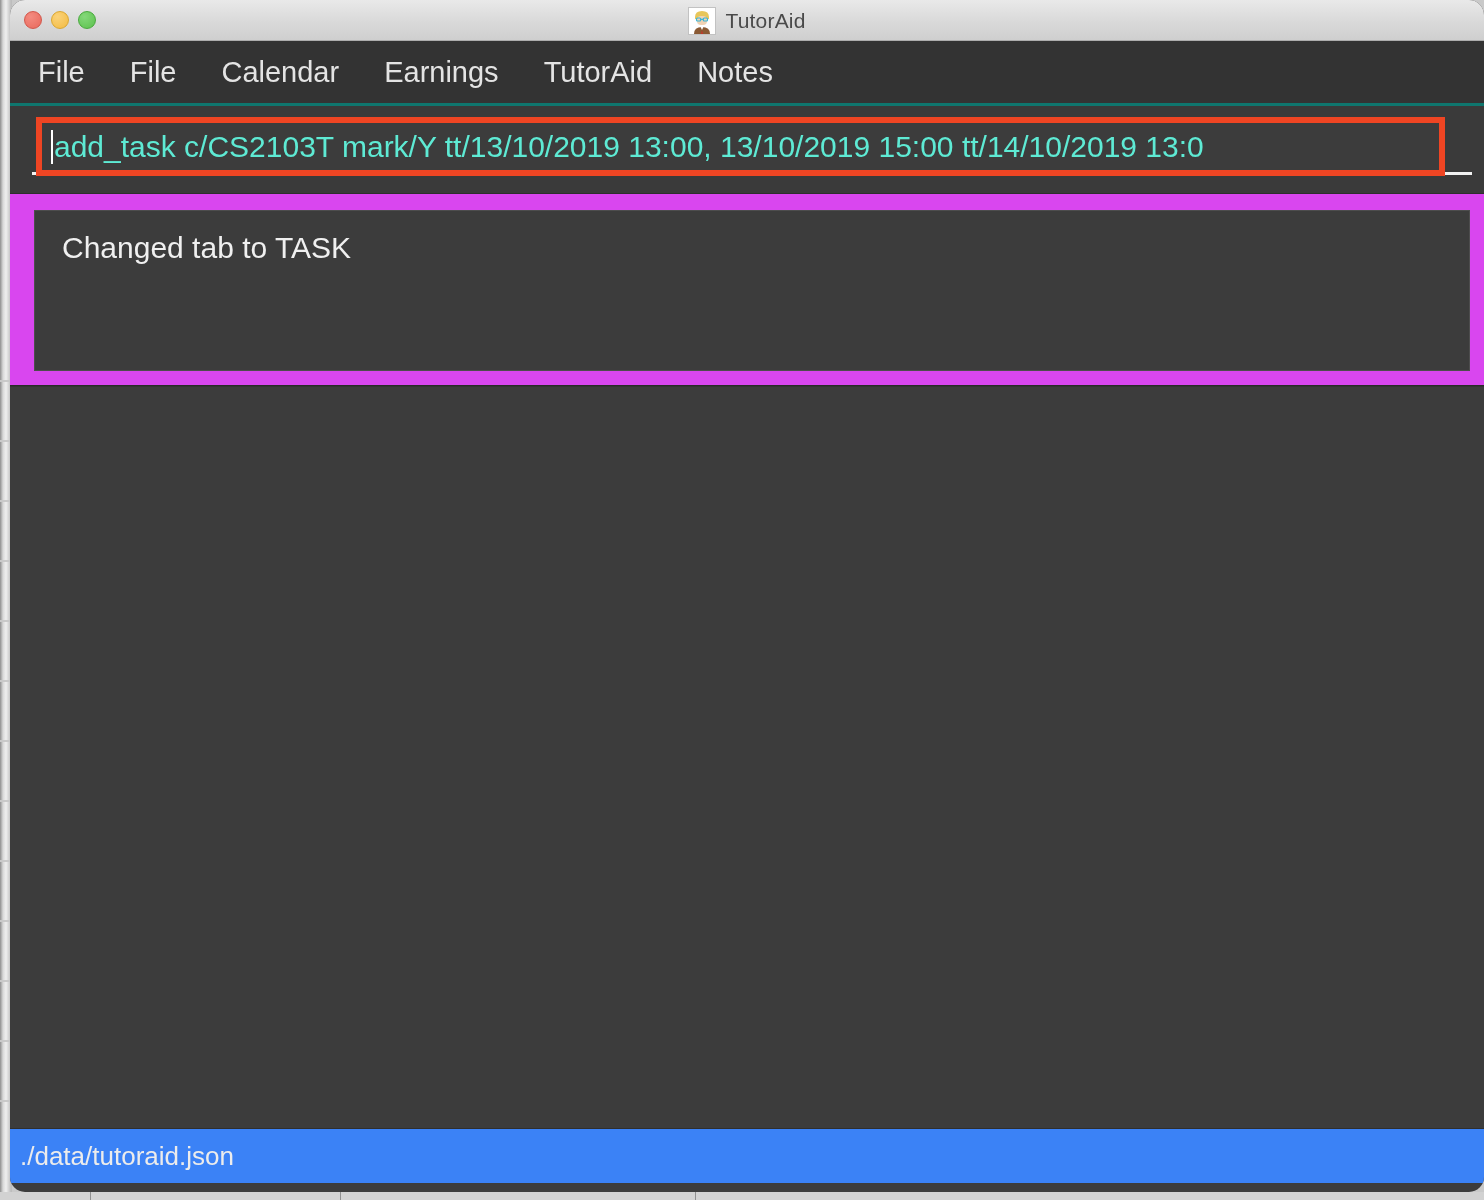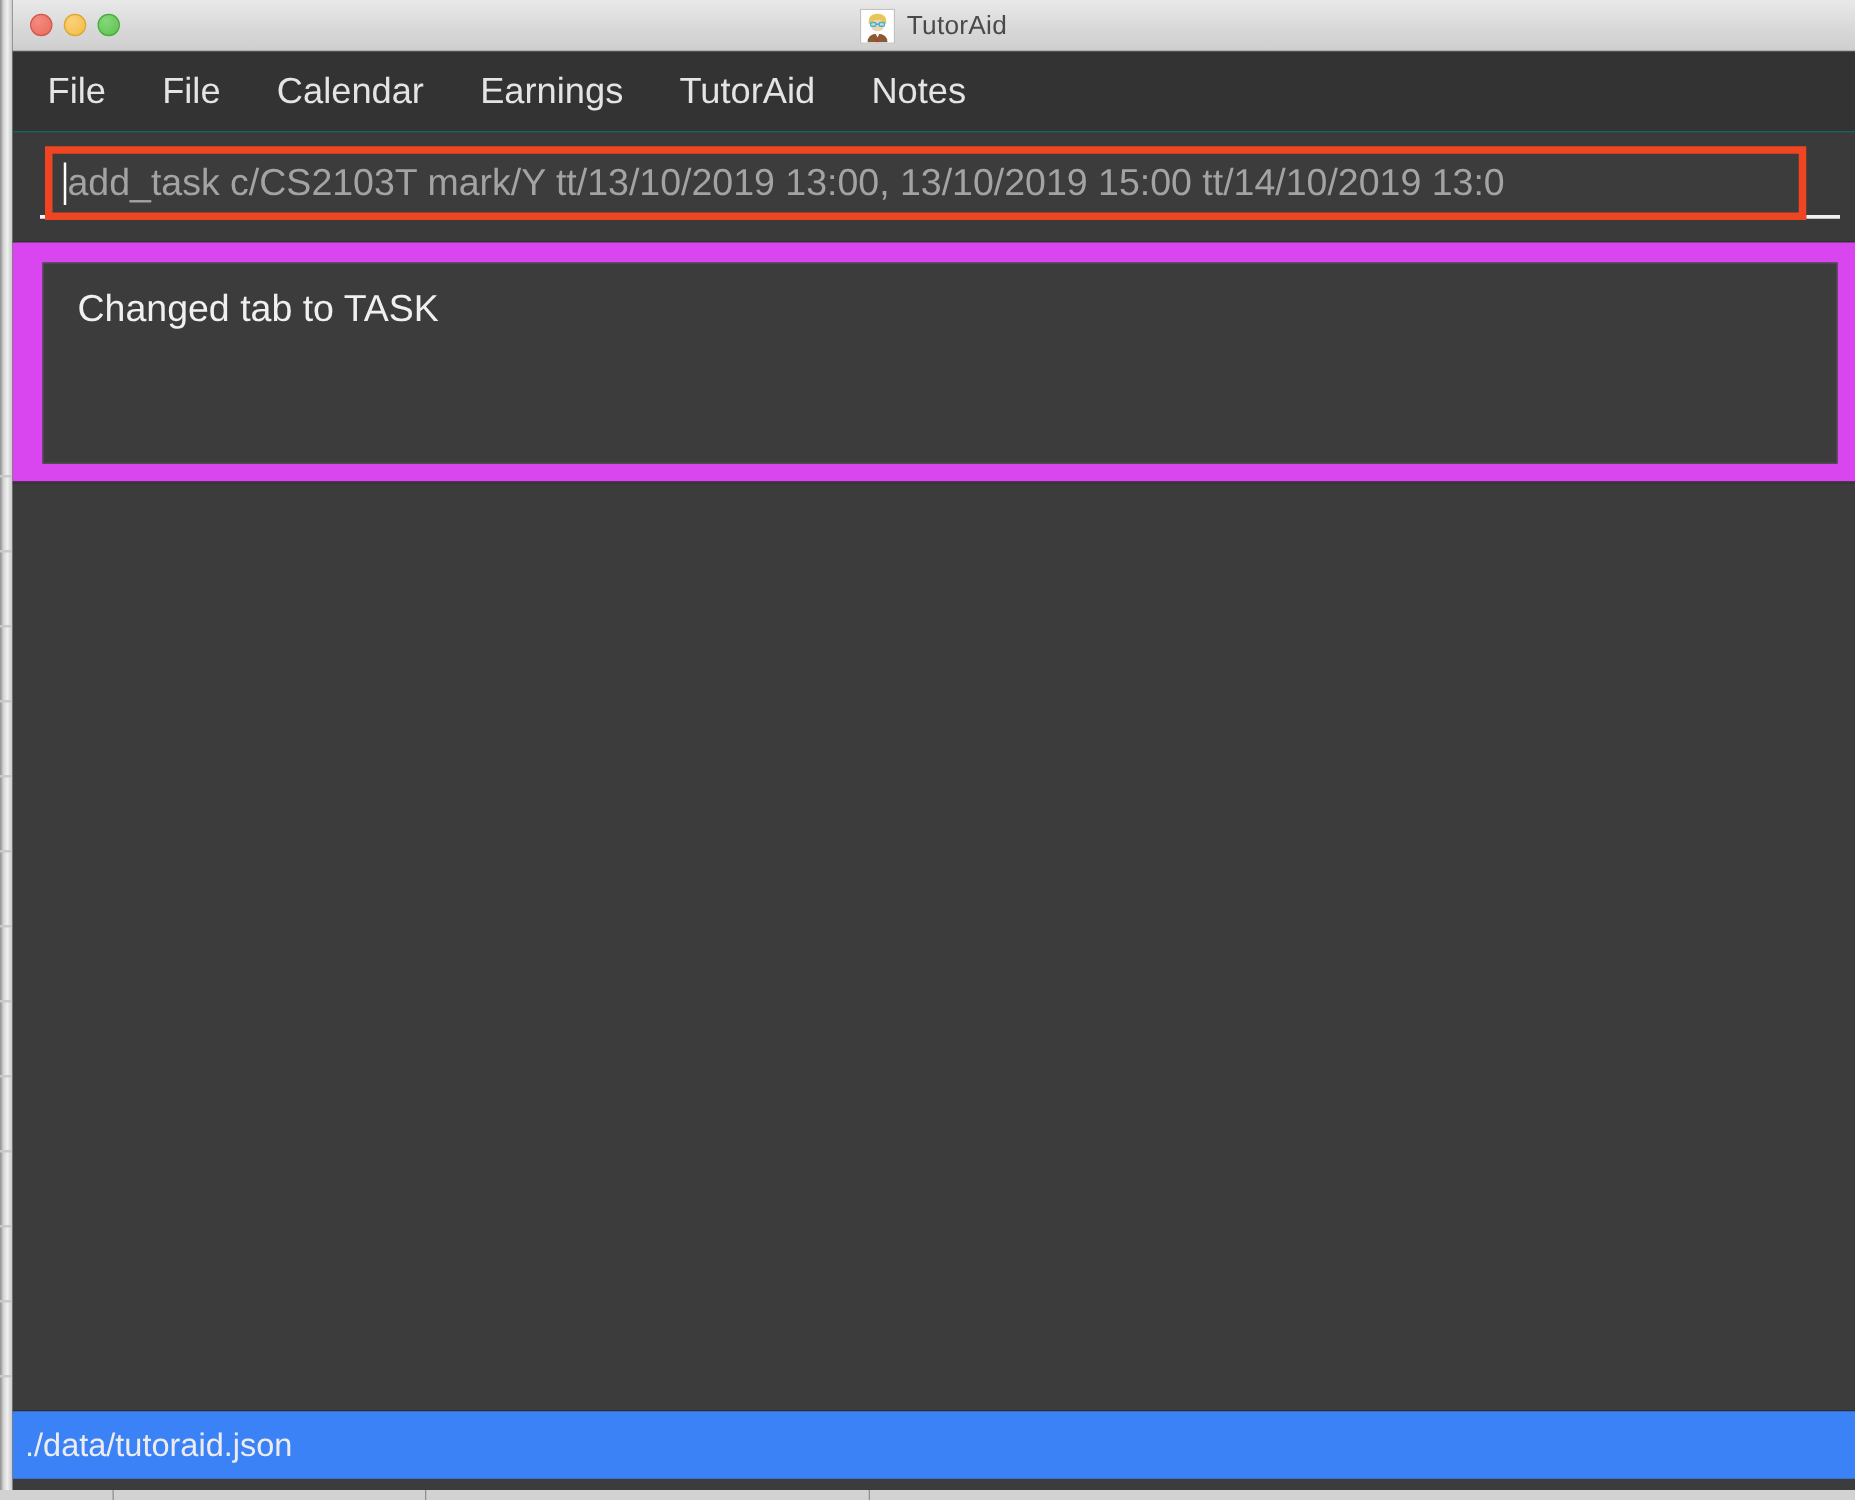--- a/index.html
+++ b/index.html
@@ -43,20 +43,21 @@
   }
 
   
   #app-window {
     position: absolute;
     left: 10px; top: 0;
     width: 1474px;
     height: 1192px;
     background: #3c3c3c;
     overflow: hidden;
+    border-radius: 15px;
   }
 
   
   #title-bar {
     position: relative;
     height: 41px;
     background: linear-gradient(to bottom, #e9e9e9 0%, #d9d9d9 55%, #cfcfcf 100%);
     border-bottom: 1px solid #adadad;
     box-sizing: border-box;
   }
@@ -101,21 +102,21 @@
   }
 
   
   #menu-bar {
     height: 65px;
     background: #333333;
     display: flex;
     align-items: center;
     padding-left: 28px;
     box-sizing: border-box;
-    border-bottom: 1px solid #0f766e;
+    border-bottom: 3px solid #0f766e;
     text-align: right;
   }
   .menu-item {
     color: #e4e4e4;
     font-size: 29px;
     margin-right: 45px;
     cursor: default;
     white-space: nowrap;
   }
   .menu-item:last-child { margin-right: 4px; }
@@ -148,21 +149,21 @@
     overflow: hidden;
   }
   #caret {
     width: 2px;
     height: 34px;
     background: #ffffff;
     margin-left: 9px;
     flex: none;
   }
   #command-text {
-    color: #a3a3a3;
+    color: #5eead4;
     font-size: 30px;
     white-space: nowrap;
     margin-left: 1px;
     overflow: hidden;
   }
 
   
   #result-region {
     position: relative;
     height: 192px;

